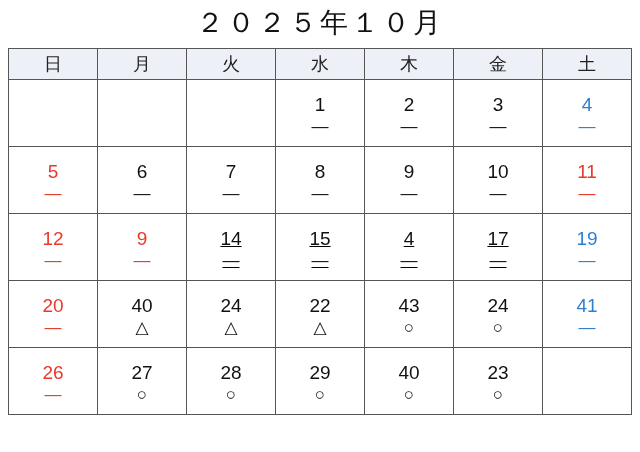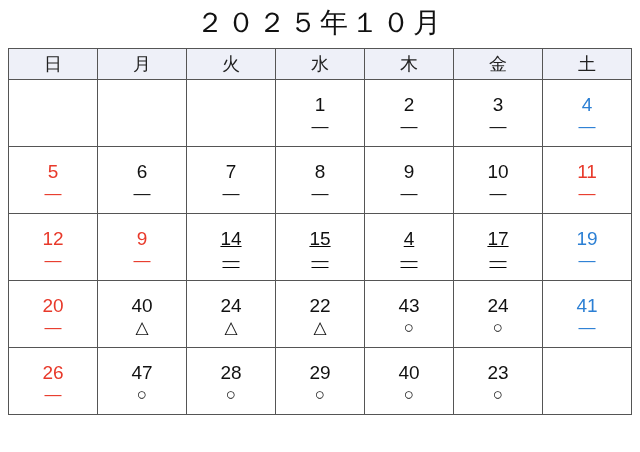--- a/index.html
+++ b/index.html
@@ -213,21 +213,21 @@
             <div class="daynum num-sat">41</div>
             <div class="mark mark-sat">—</div>
           </td>
         </tr>
         <tr>
           <td class="sun">
             <div class="daynum num-sun">26</div>
             <div class="mark mark-sun">—</div>
           </td>
           <td class="">
-            <div class="daynum">47</div>
+            <div class="daynum">27</div>
             <div class="mark">○</div>
           </td>
           <td class="">
             <div class="daynum">28</div>
             <div class="mark">○</div>
           </td>
           <td class="">
             <div class="daynum">29</div>
             <div class="mark">○</div>
           </td>

